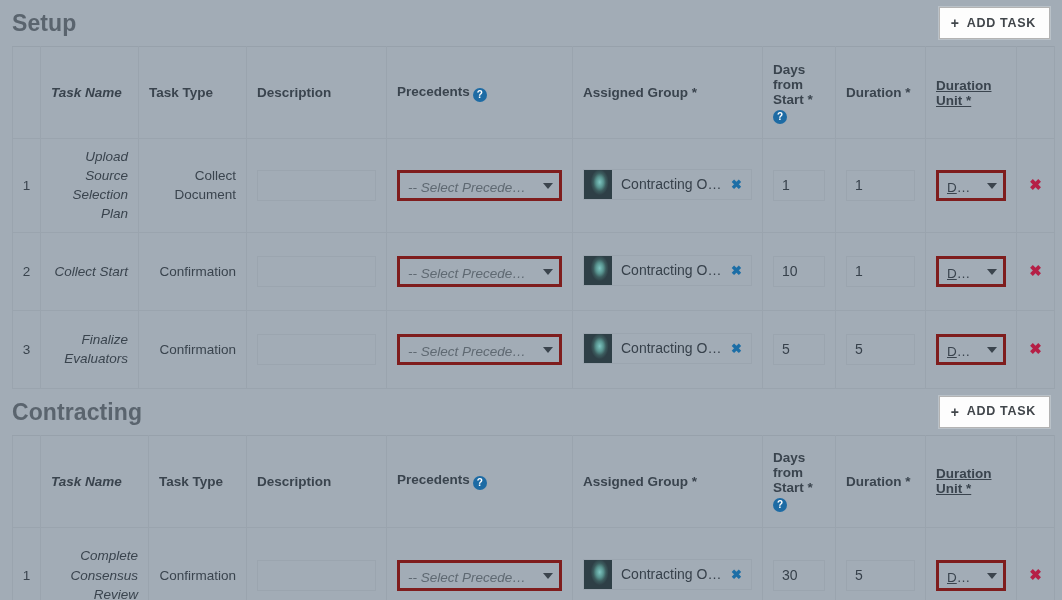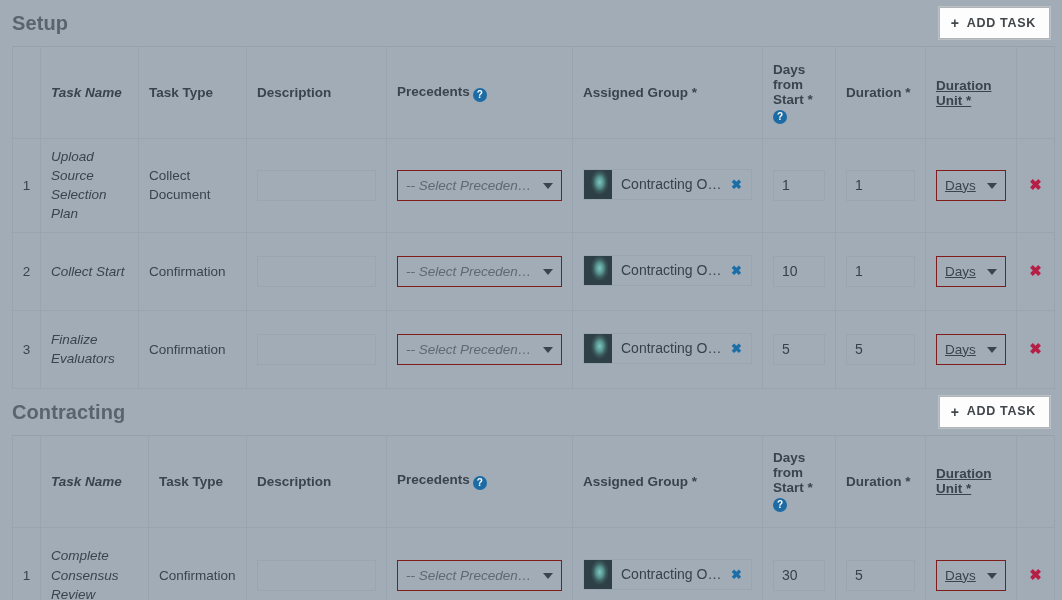--- a/index.html
+++ b/index.html
@@ -21,21 +21,21 @@
     padding: 0 12px;
     position: relative;
   }
 
   
   .section-head {
     position: relative;
     height: 46px;
   }
   .section-title {
-    font-size: 20px;
+    font-size: 23px;
     font-weight: bold;
     color: #5a646e;
     line-height: 46px;
     letter-spacing: .1px;
   }
   .add-task-btn {
     position: absolute;
     right: 0;
     top: 7px;
     background: #fdfdfd;
@@ -138,21 +138,21 @@
 
   .select-wrap {
     position: relative;
     width: 100%;
     height: 31px;
   }
   .select-box {
     width: 100%;
     height: 31px;
     background: transparent;
-    border: 1px solid #7f1d1d;
+    border: 3px solid #7f1d1d;
     font-family: "Liberation Sans", sans-serif;
     font-size: 13.5px;
     color: #3a444e;
     padding: 0 26px 0 8px;
     line-height: 29px;
     white-space: nowrap;
     overflow: hidden;
     text-overflow: ellipsis;
     cursor: pointer;
   }
@@ -212,21 +212,21 @@
     color: #b51f46;
     font-size: 15px;
     font-weight: bold;
     cursor: pointer;
     line-height: 1;
     display: inline-block;
     user-select: none;
   }
 
   .nowrap { white-space: nowrap; }
-  .cell-text { line-height: 1.42; }
+  .cell-text { line-height: 1.42; text-align: right; }
 </style>
 </head>
 <body>
 
 <div class="page">
 
   <div class="section-head">
     <div class="section-title">Setup</div>
     <button class="add-task-btn">
       <span class="plus">+</span>

